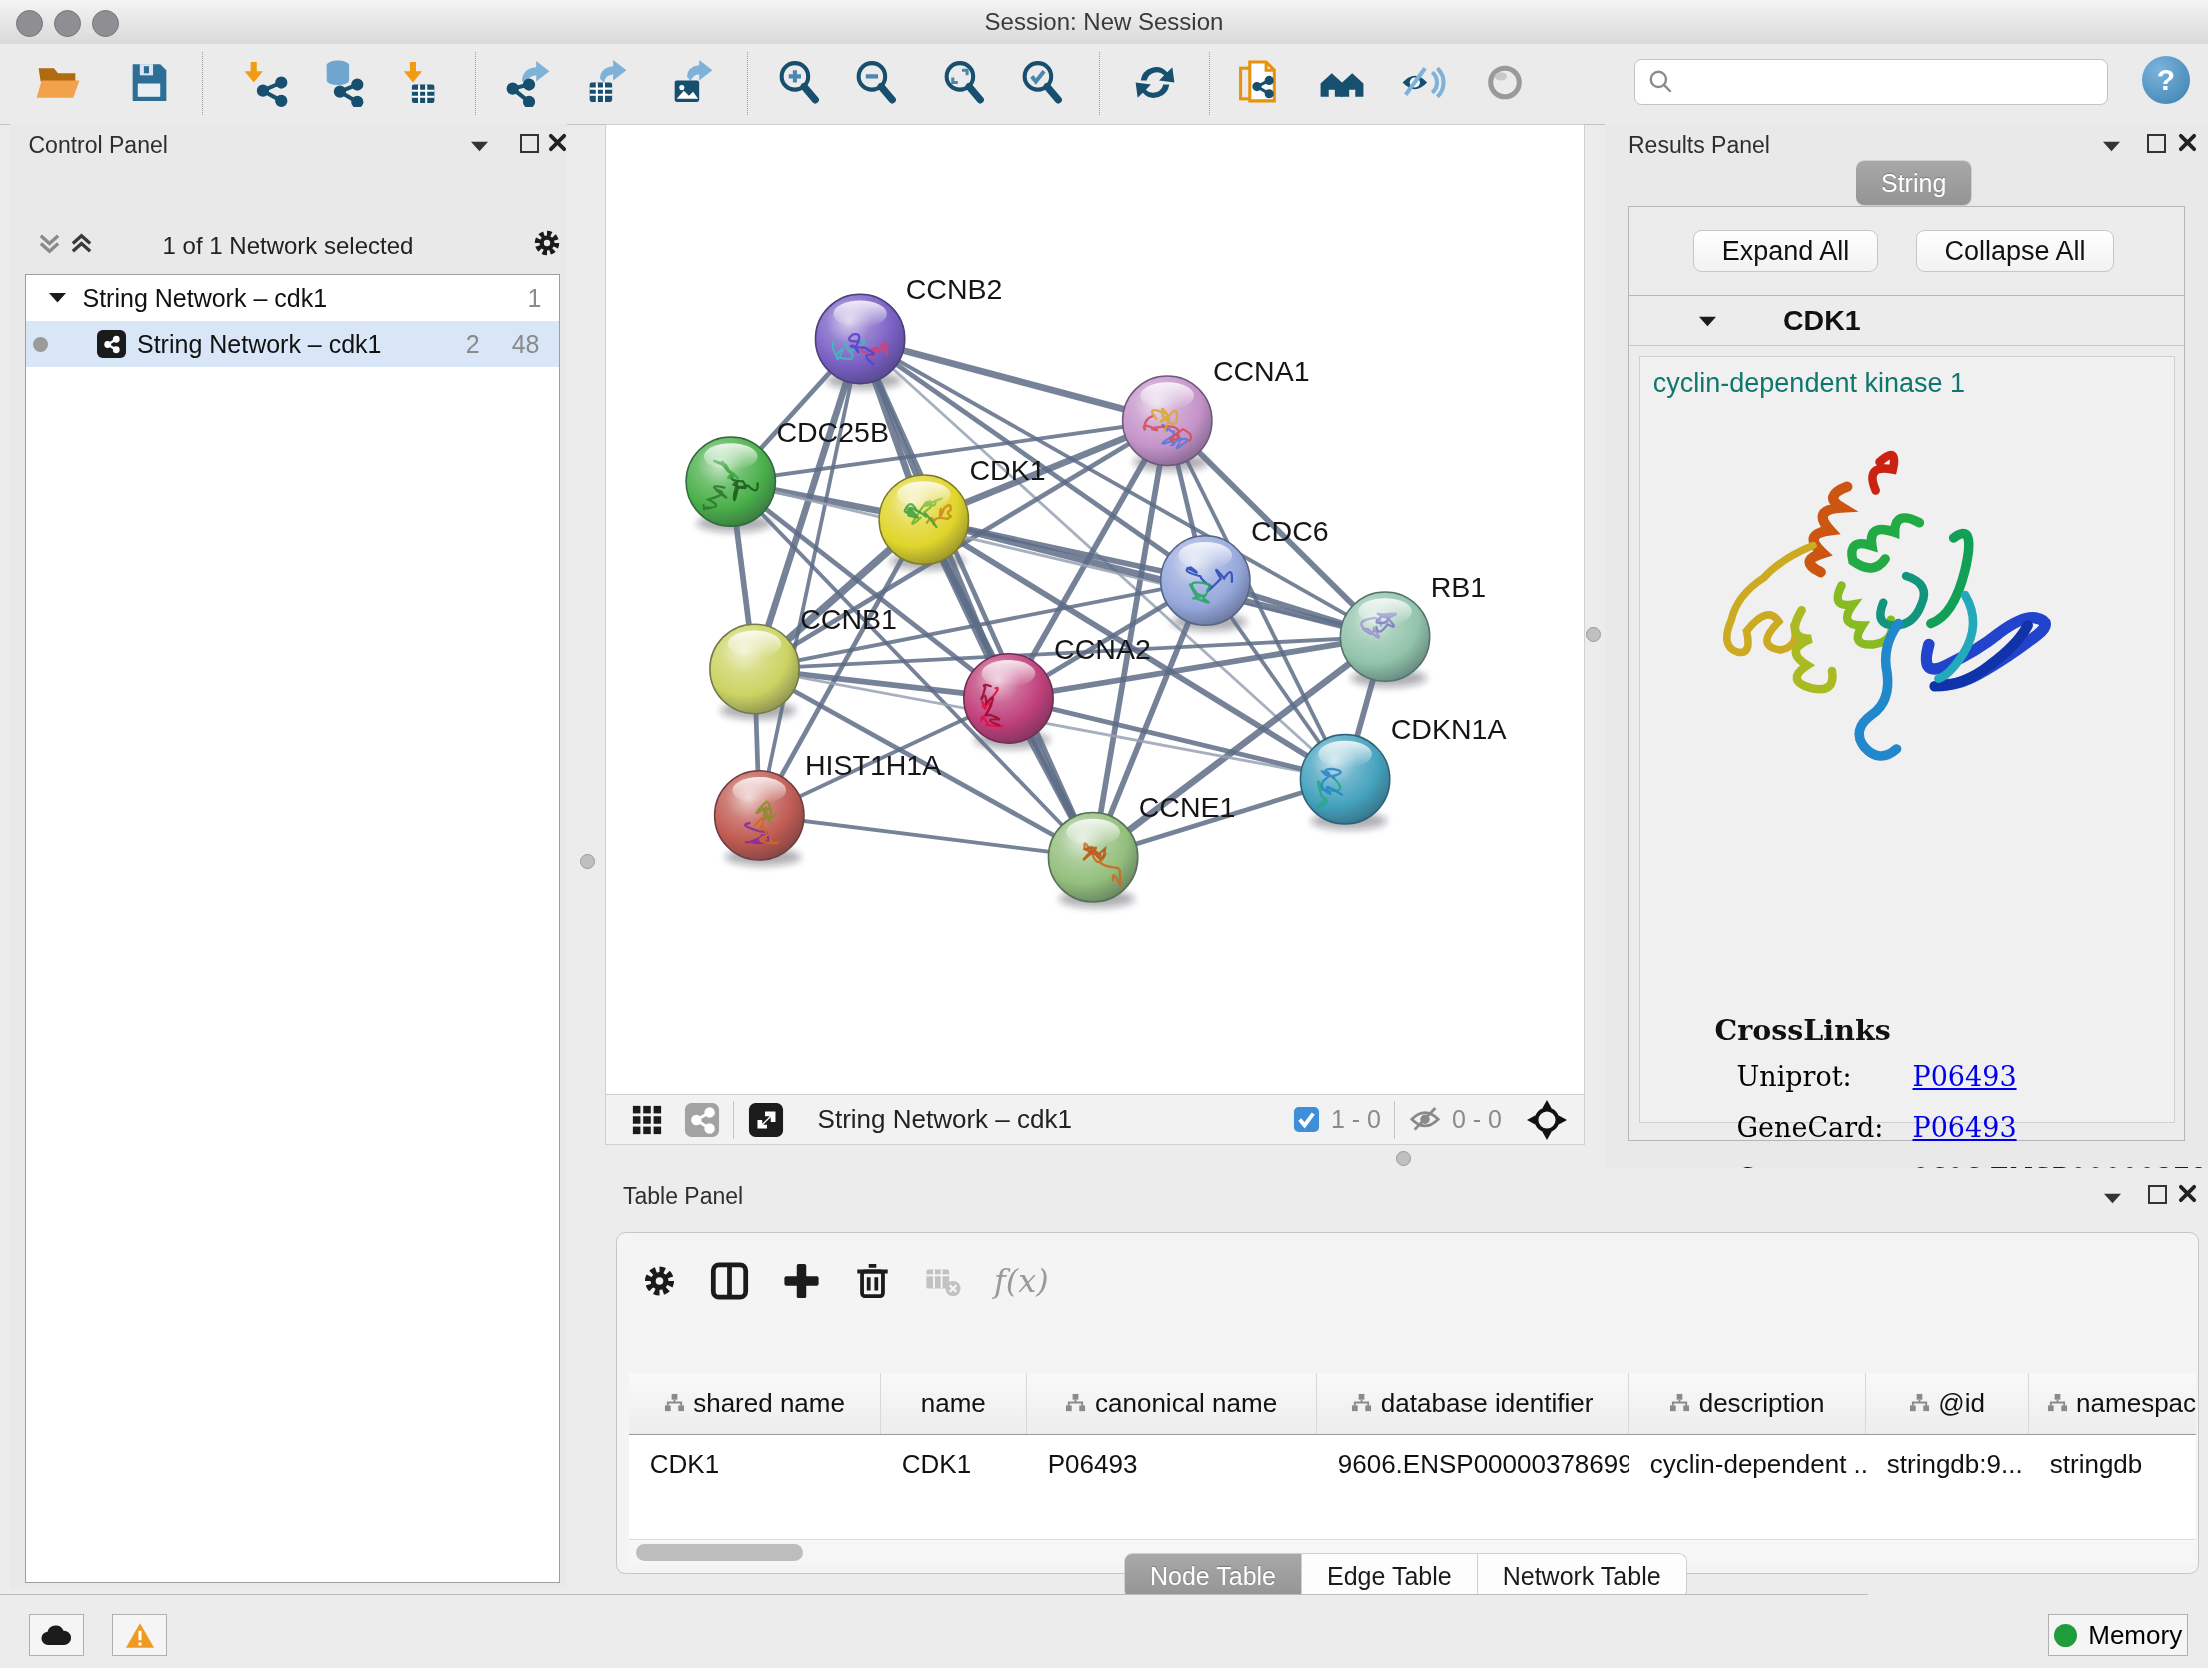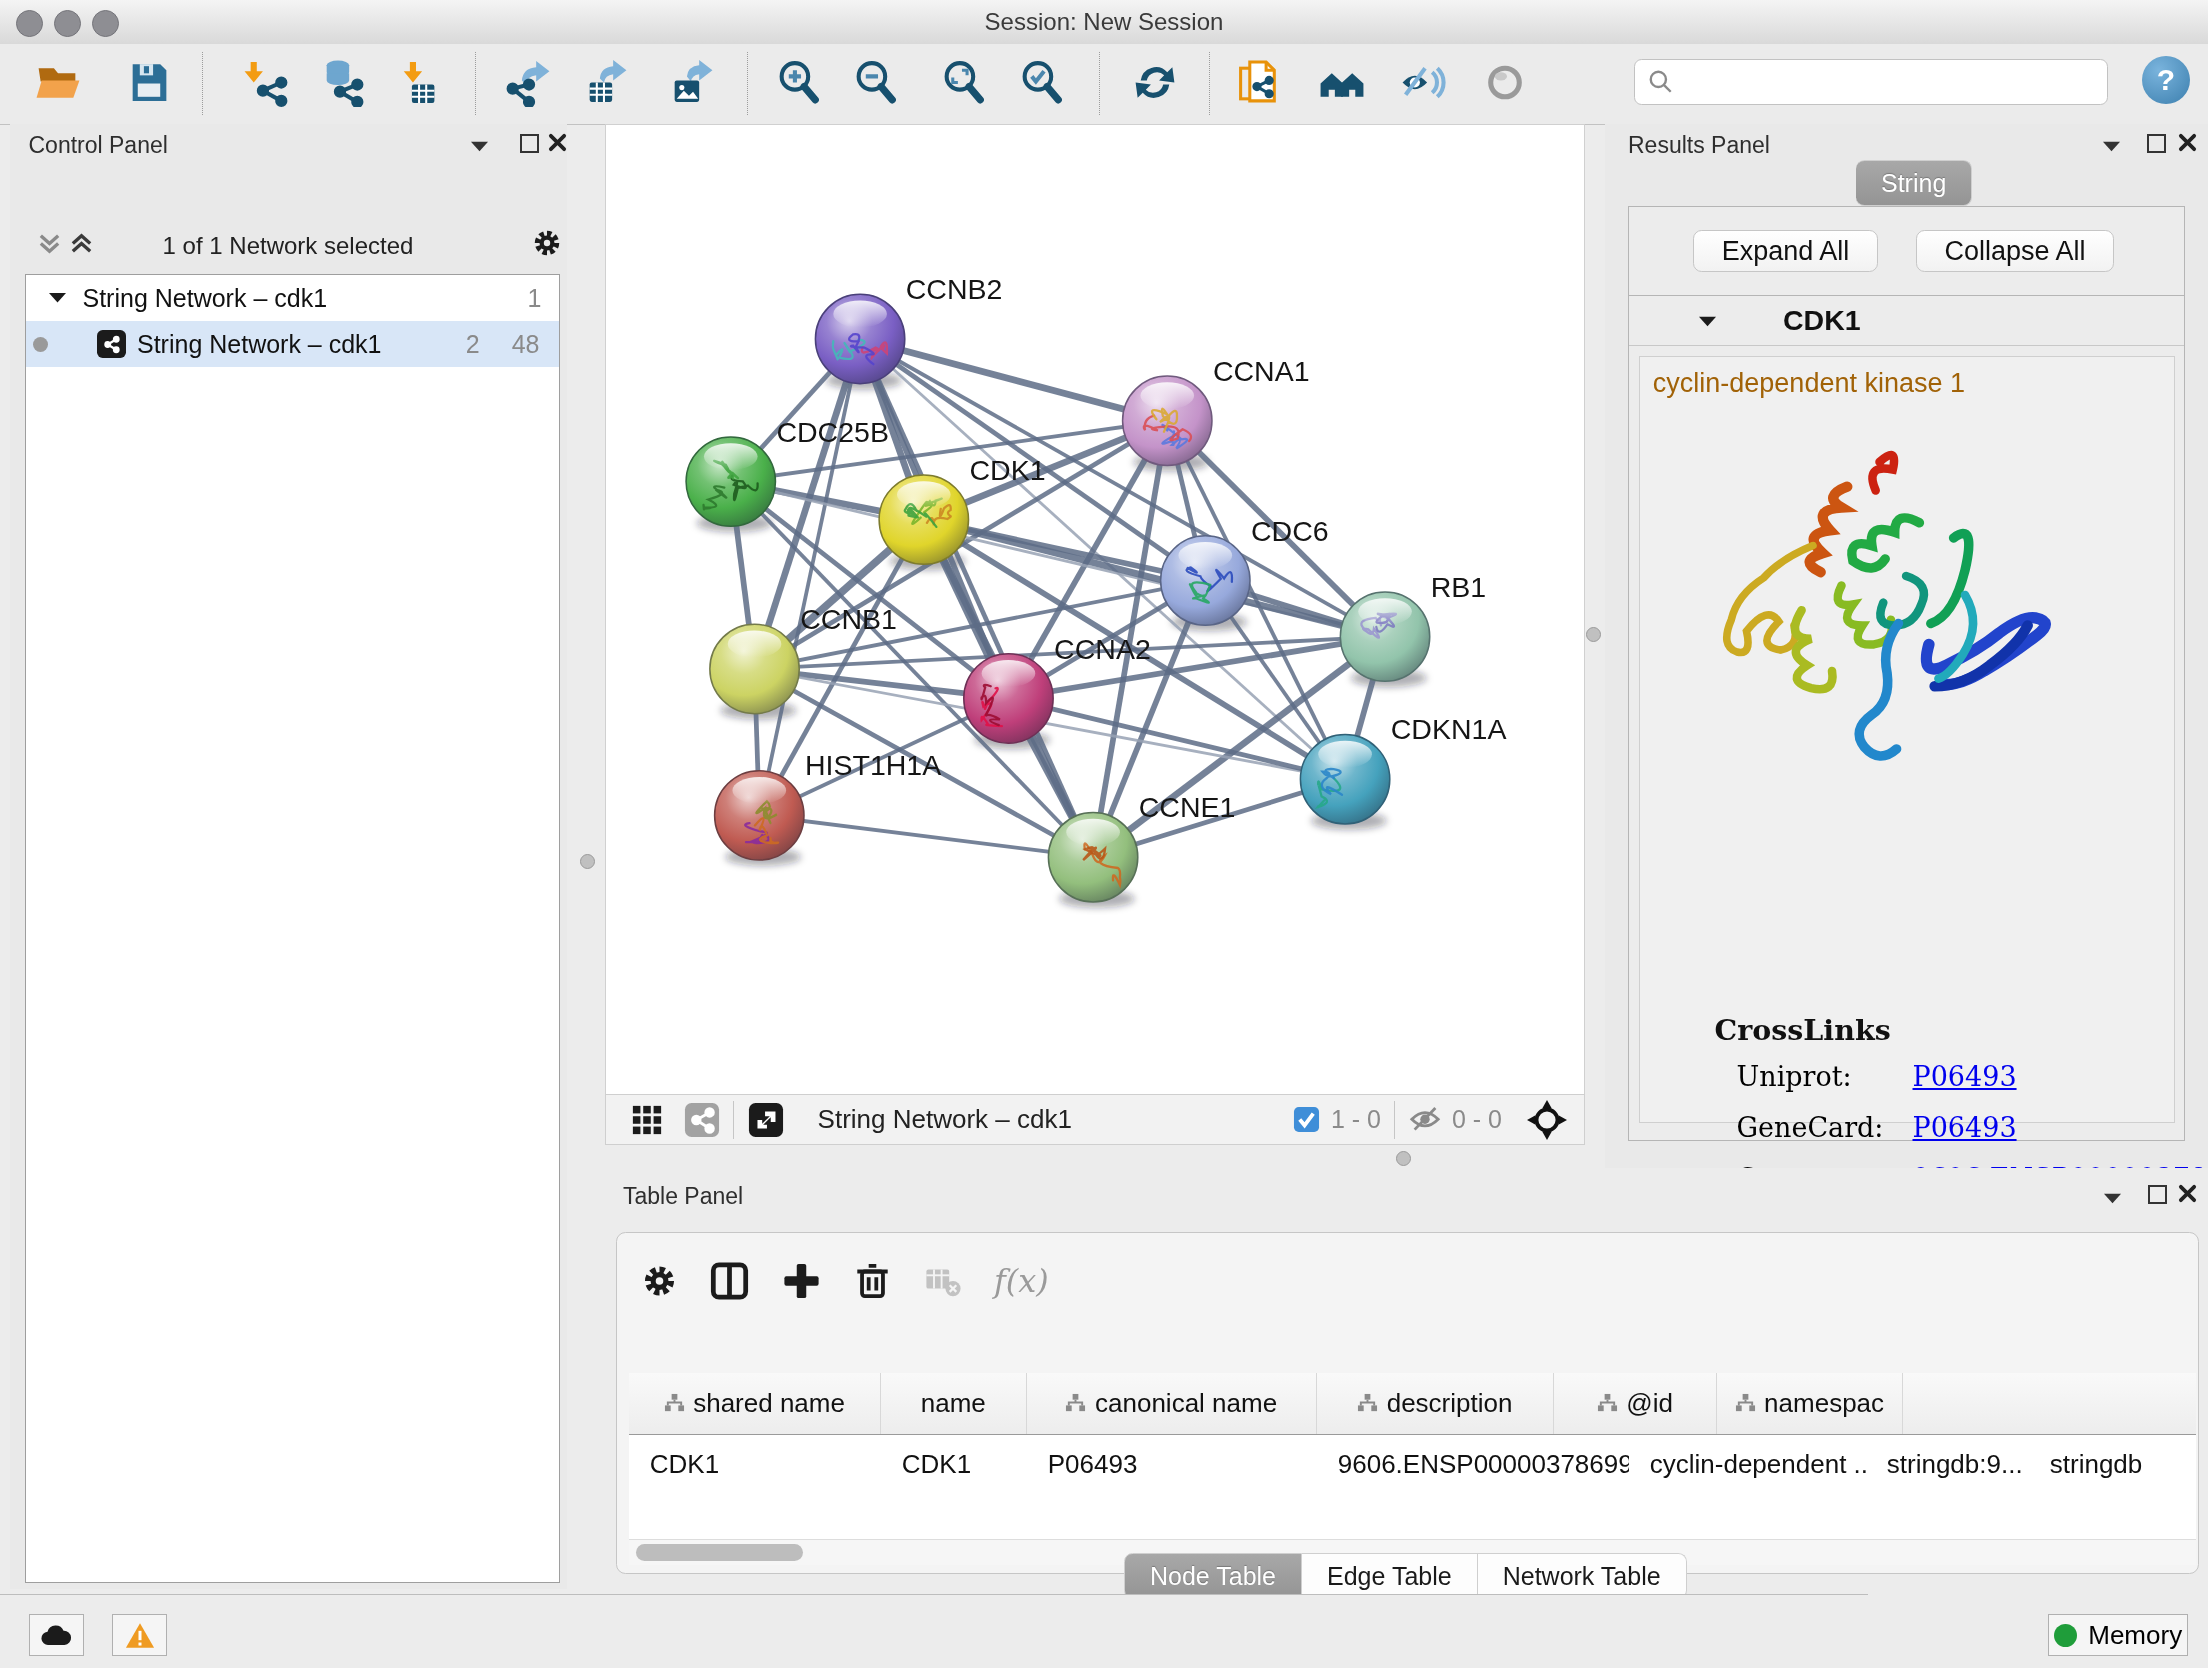--- a/index.html
+++ b/index.html
@@ -595,21 +595,21 @@
       <div class="btn" style="position:absolute;left:287px;top:23px;width:196px;height:40px;line-height:40px">Collapse All</div>
     </div>
     <div class="abs rbox" style="left:23px;top:171px;width:555px;height:844px">
       <div style="height:49px;display:flex;align-items:center;border-bottom:1.9px solid #c8c8c8">
         <svg style="margin-left:68px" width="21" height="13.3" viewBox="0 0 22 14">
             <polygon points="2,3 20,3 11,13" fill="#1b1b1b"></polygon>
           </svg>
         <span style="margin-left:65px;font-size:28.5px;font-weight:bold;color:#111">CDK1</span>
       </div>
       <div style="margin:9.5px 9.5px 0 9.5px;border:1px solid #cfcfcf;background:#f0f0f0;height:765px;position:relative">
-        <div style="padding:11.4px 0 0 13.3px;font-size:27px;color:#a16207">cyclin-dependent kinase 1</div>
+        <div style="padding:11.4px 0 0 13.3px;font-size:27px;color:#0f766e">cyclin-dependent kinase 1</div>
         <svg width="380" height="380" viewBox="0 0 400 400" style="position:absolute;left:40px;top:67px">
           <g fill="none" stroke-linecap="round">
             <path d="M210 40 q20 -18 14 8 q-30 -6 -18 22" stroke="#cc2211" stroke-width="9"></path>
             <path d="M176 66 q-26 10 -6 22 q-32 2 -12 24 q-30 4 -8 24 q-26 8 -2 20" stroke="#cc5511" stroke-width="11"></path>
             <path d="M140 128 q-34 14 -52 34 q-28 18 -34 44 q-12 28 6 34 q16 4 10 -22 q22 -28 34 -10 q-26 26 2 30 q20 -4 14 -26" stroke="#ccaa22" stroke-width="8"></path>
             <path d="M128 196 q-18 30 10 30 q-30 12 -4 28 q-24 16 4 24 q26 6 22 -18" stroke="#aabb22" stroke-width="9"></path>
             <path d="M170 170 q-12 24 12 20 q-16 22 10 22 q-14 22 12 20 q24 -4 18 -26" stroke="#88bb22" stroke-width="9"></path>
             <path d="M252 104 q-26 -14 -26 10 q-28 -10 -24 14 q-26 -8 -20 16 q22 16 34 -2" stroke="#22aa44" stroke-width="10"></path>
             <path d="M288 120 q24 -18 12 34 q-12 48 -36 56" stroke="#11a055" stroke-width="10"></path>
             <path d="M238 160 q26 8 16 30 q-8 22 -28 22 q-22 0 -12 -24" stroke="#11957d" stroke-width="9"></path>
@@ -733,20 +733,33 @@
                   <rect x="8" y="1" width="6" height="6"></rect>
                   <rect x="1" y="13" width="6" height="6"></rect>
                   <rect x="15" y="13" width="6" height="6"></rect>
                 </g>
                 <g stroke="#8a8a8a" stroke-width="2" fill="none">
                   <path d="M11 7 v3 M4 13 v-3 h14 v3"></path>
                 </g>
               </svg>
               <span>canonical name</span>
             </div>
+            <div class="thcell" style="width: 312px; flex: 0 0 312px;">
+              <svg width="21" height="21" viewBox="0 0 22 22">
+                <g fill="#8a8a8a">
+                  <rect x="8" y="1" width="6" height="6"></rect>
+                  <rect x="1" y="13" width="6" height="6"></rect>
+                  <rect x="15" y="13" width="6" height="6"></rect>
+                </g>
+                <g stroke="#8a8a8a" stroke-width="2" fill="none">
+                  <path d="M11 7 v3 M4 13 v-3 h14 v3"></path>
+                </g>
+              </svg>
+              <span>database identifier</span>
+            </div>
             <div class="thcell" style="width: 237px; flex: 0 0 237px;">
               <svg width="21" height="21" viewBox="0 0 22 22">
                 <g fill="#8a8a8a">
                   <rect x="8" y="1" width="6" height="6"></rect>
                   <rect x="1" y="13" width="6" height="6"></rect>
                   <rect x="15" y="13" width="6" height="6"></rect>
                 </g>
                 <g stroke="#8a8a8a" stroke-width="2" fill="none">
                   <path d="M11 7 v3 M4 13 v-3 h14 v3"></path>
                 </g>

